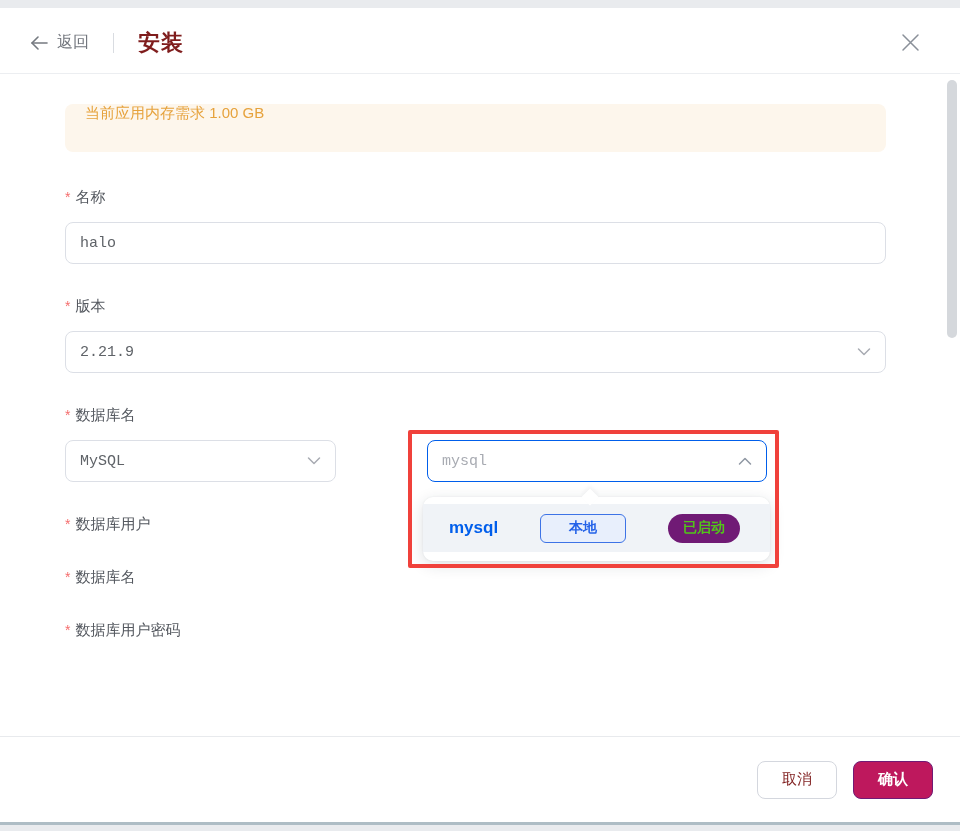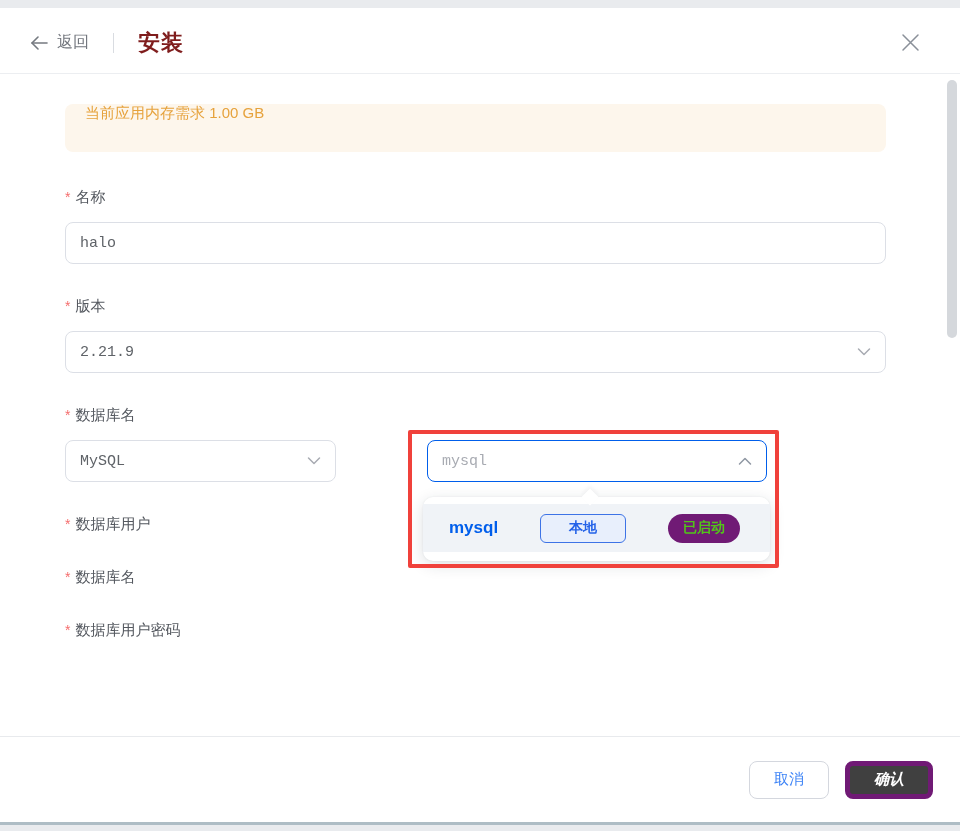--- a/index.html
+++ b/index.html
@@ -89,22 +89,22 @@
     border-top: 1px solid #e8eaed;
     display: flex; align-items: center; justify-content: flex-end;
     gap: 16px; padding-right: 27px; background: #fff;
   }
   .btn {
     height: 38px; border-radius: 8px; font-size: 15px;
     display: inline-flex; align-items: center; justify-content: center;
     padding: 0 24px; cursor: pointer;
     font-family: "Liberation Sans", "DejaVu Sans", sans-serif;
   }
-  .btn-cancel { background: #fff; border: 1px solid #d4d7de; color: #3b82f6; }
-  .btn-confirm { background: #404040; border: 5px solid #701a75; color: #fff; font-weight: 600; font-style: italic; }
+  .btn-cancel { background: #fff; border: 1px solid #d4d7de; color: #7f1d1d; }
+  .btn-confirm { background: #be185d; border: 1px solid #701a75; color: #fff; font-weight: 600; }
 
   
   .scroll-thumb {
     position: absolute; right: 3px; top: 72px;
     width: 10px; height: 258px; border-radius: 5px;
     background: #d5d8dc; cursor: pointer;
   }
 
   
   .dropdown-popup {

